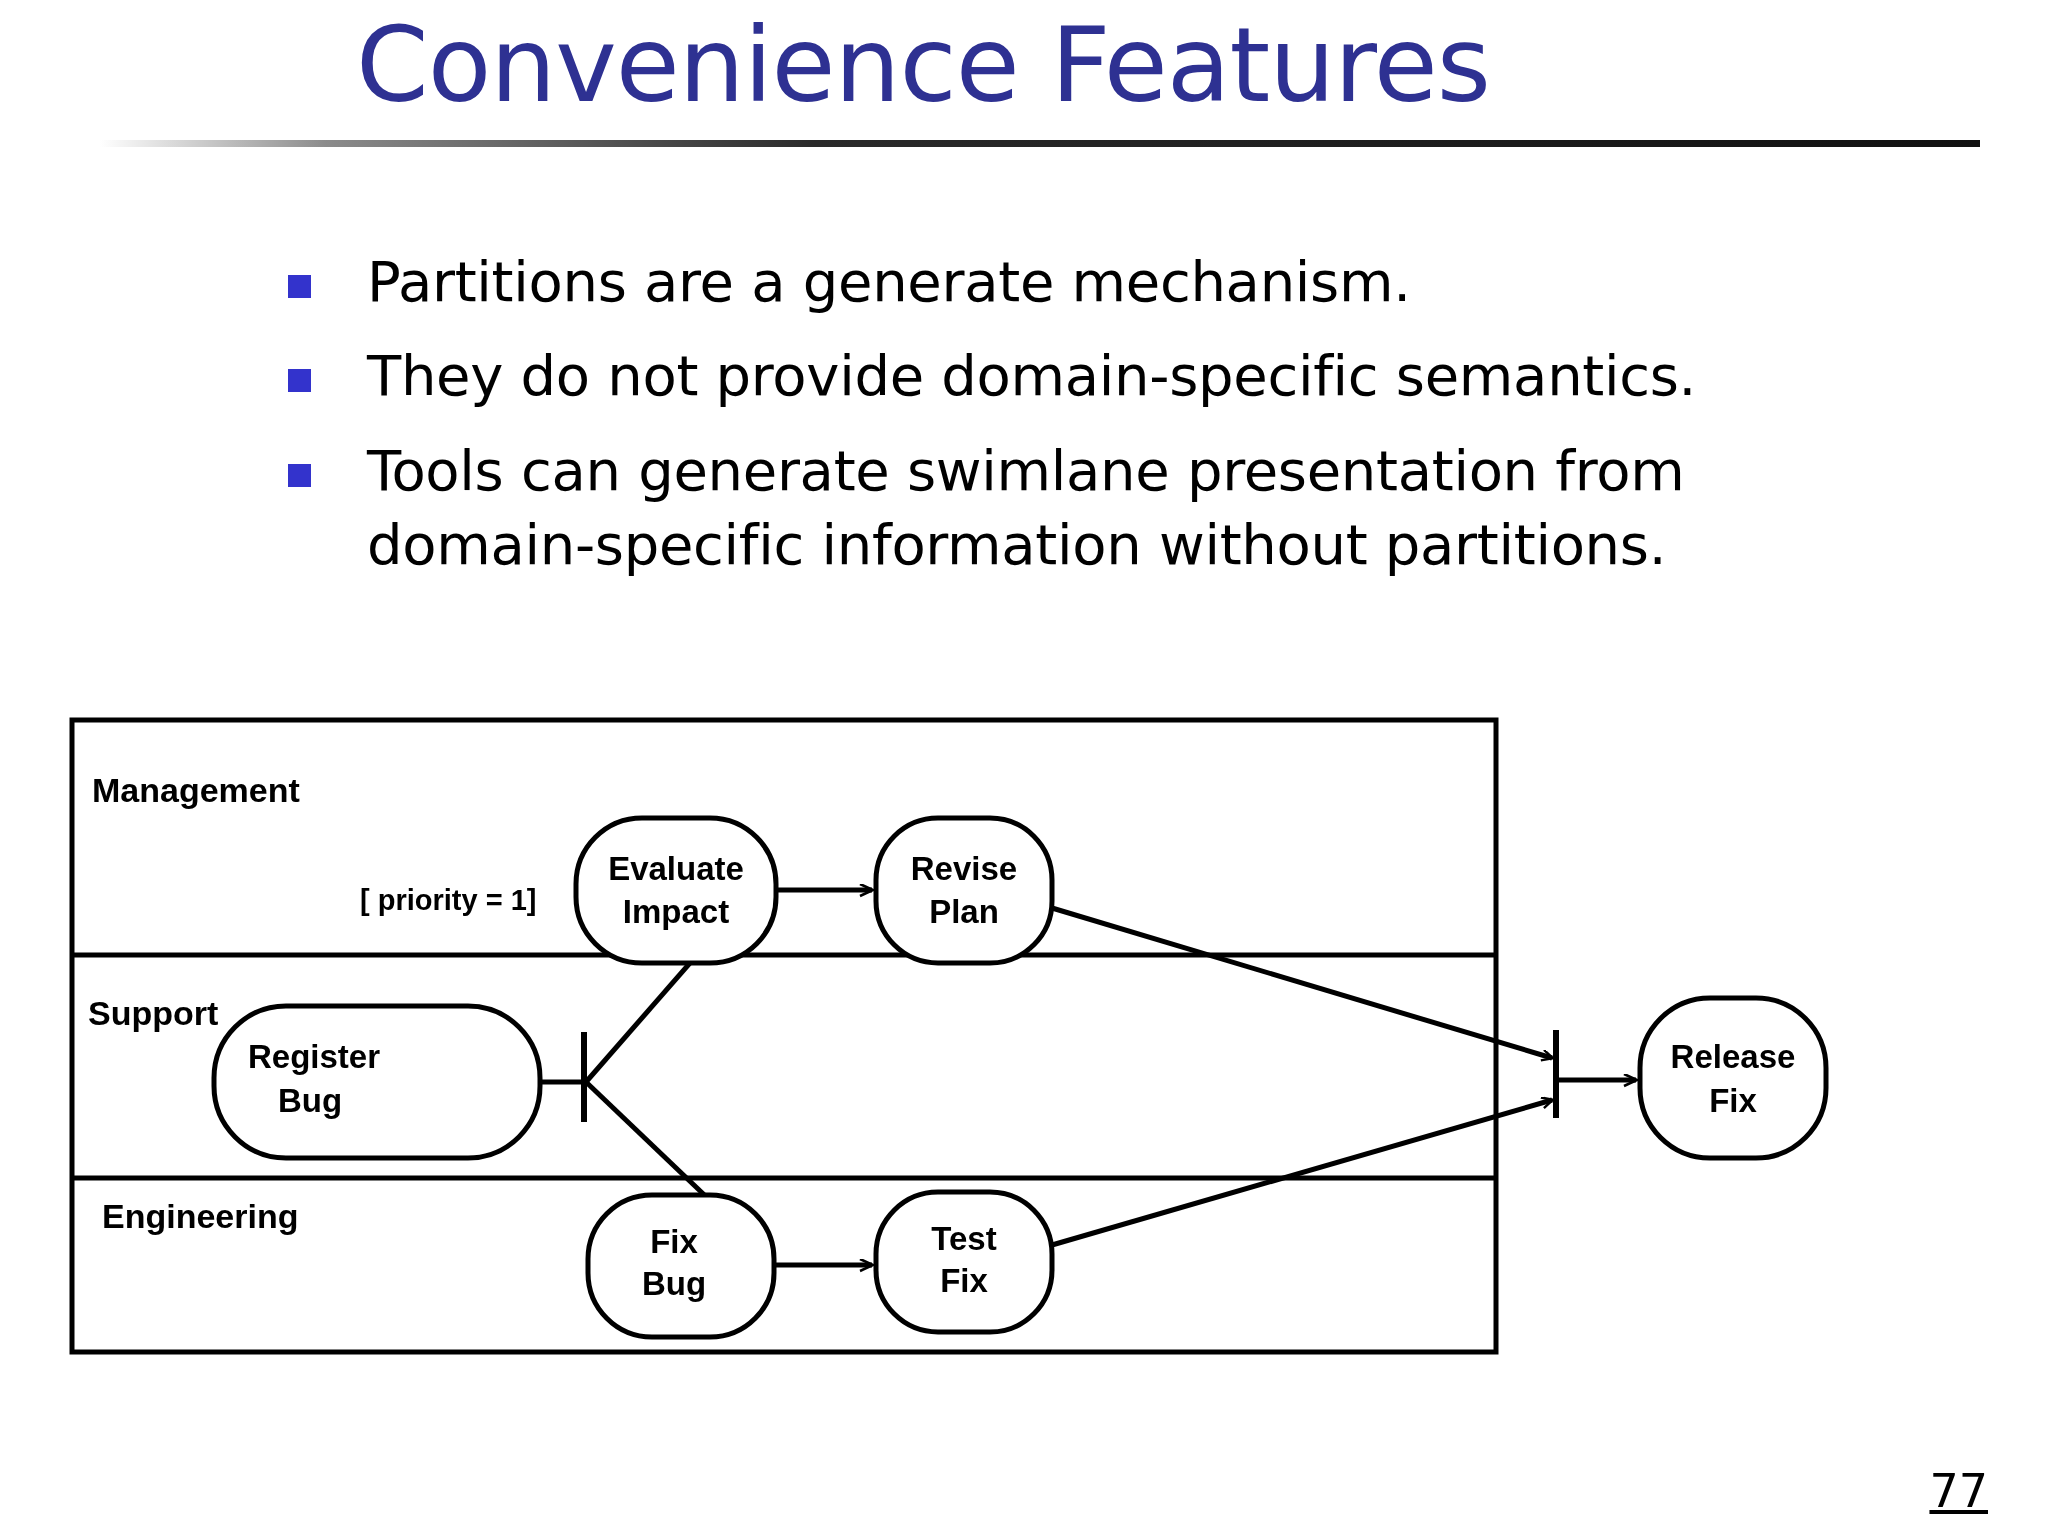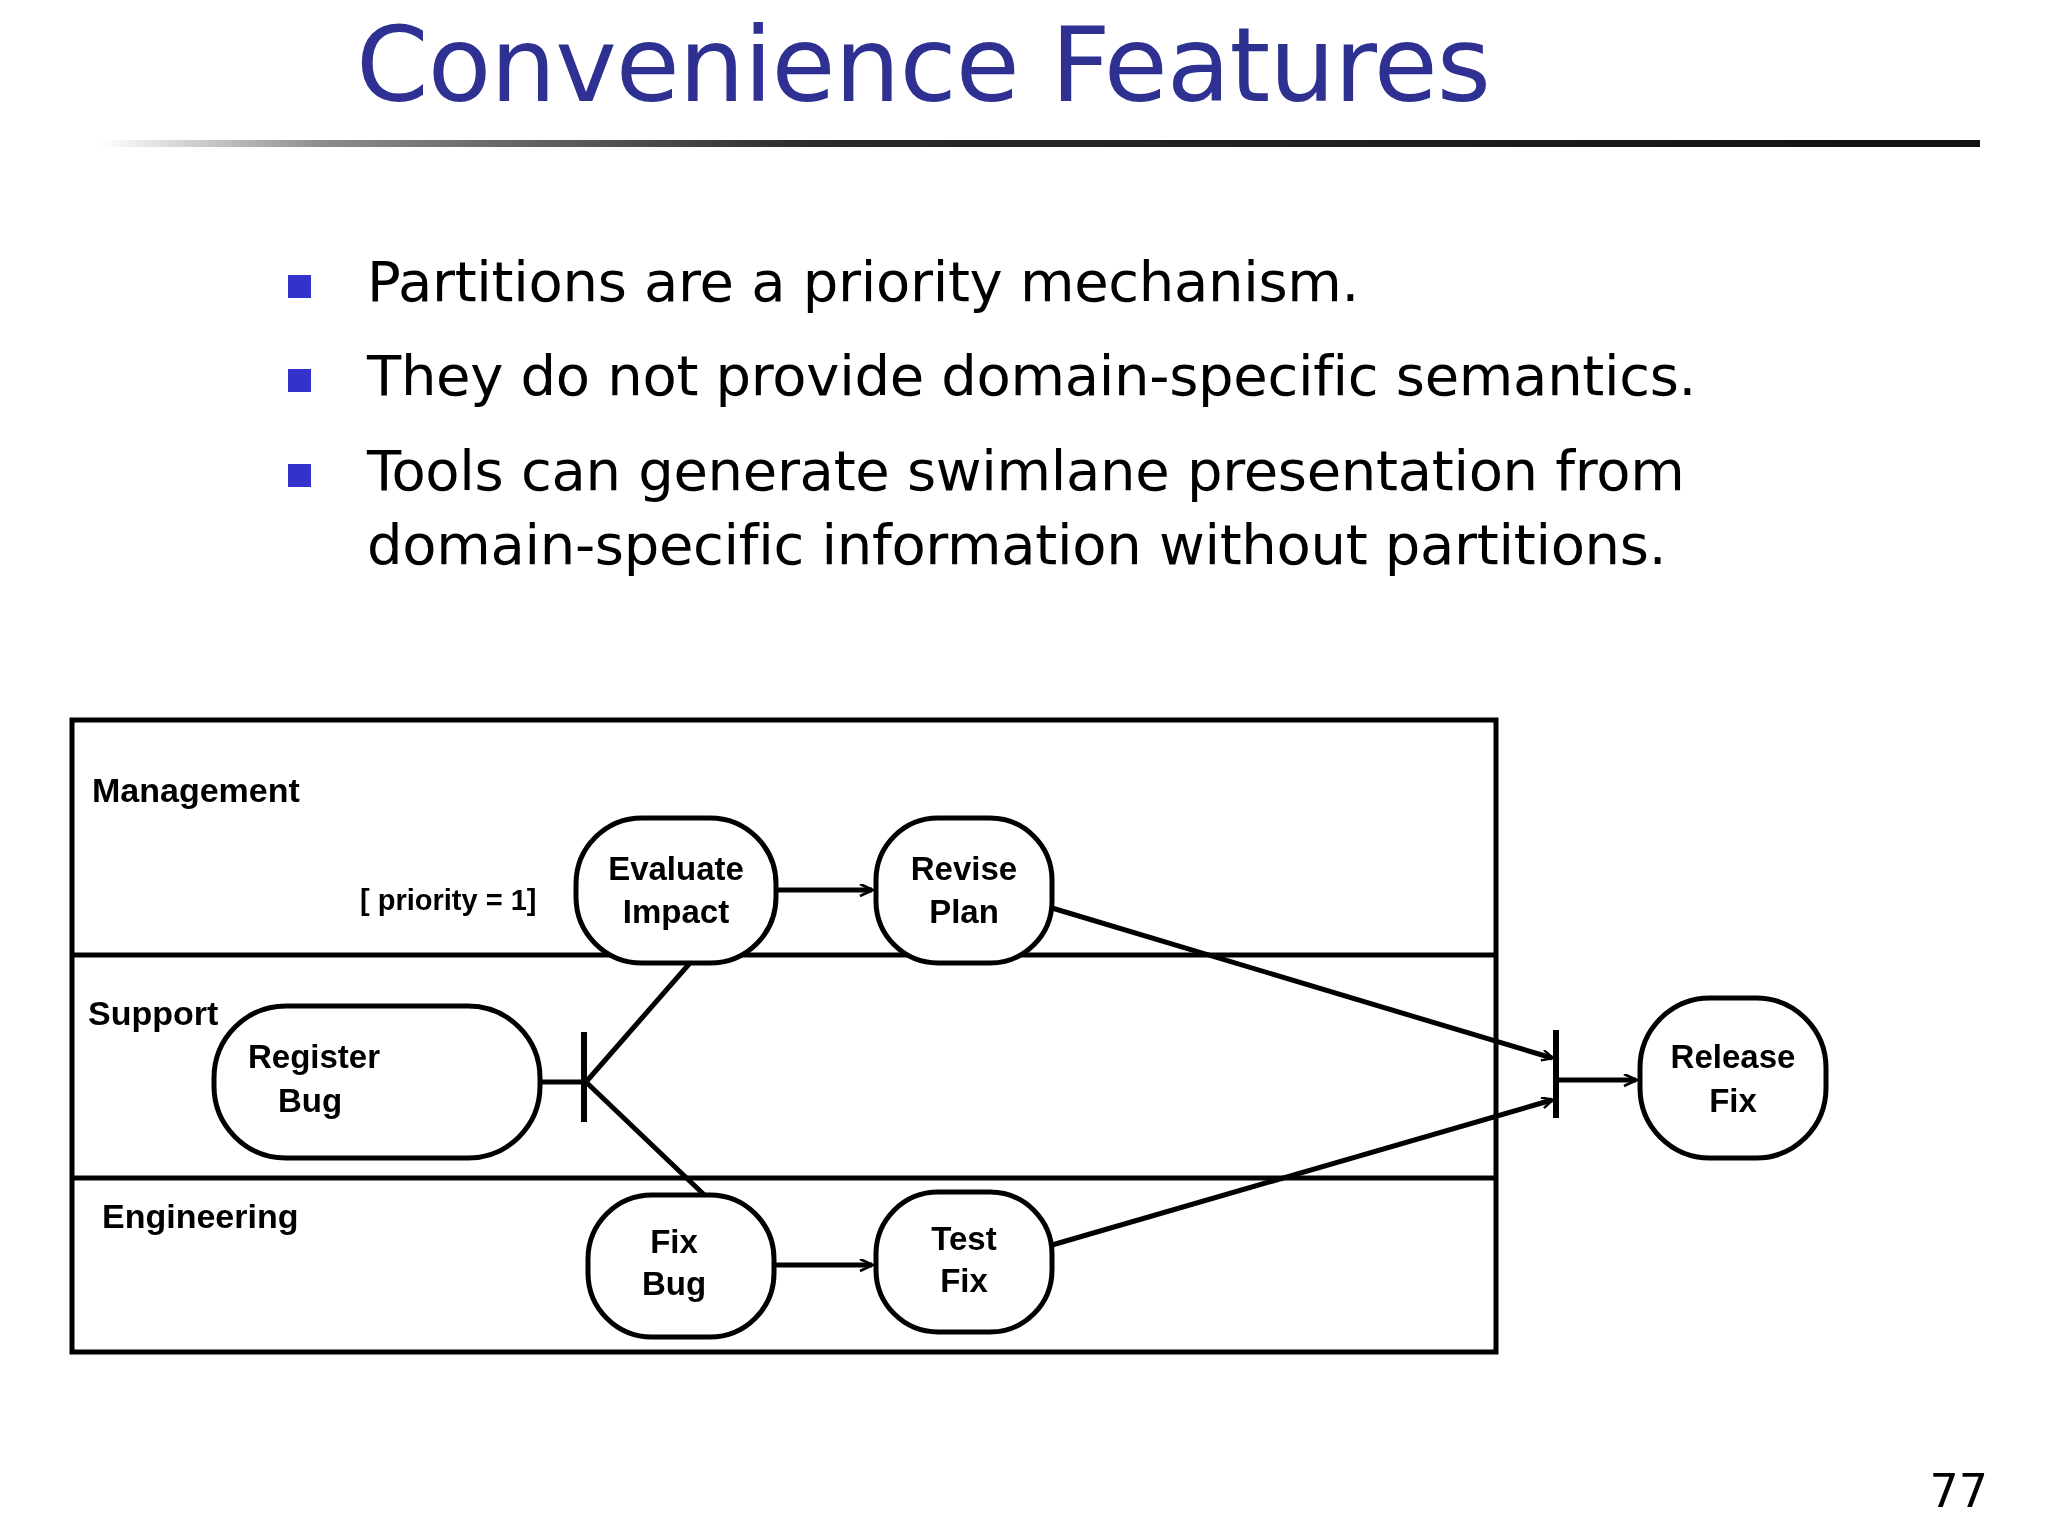--- a/index.html
+++ b/index.html
@@ -100,34 +100,35 @@
   }
 
   
   .page-number {
     position: absolute;
     right: 60px;
     bottom: 18px;
     font-family: "DejaVu Sans", sans-serif;
     font-size: 46px;
     color: #000000;
+    text-decoration: underline;
   }
 </style>
 </head>
 <body>
 
 <div class="slide-title">Convenience Features</div>
 
 <div class="title-rule"></div>
 
 <div class="bullets">
 
   <div class="bullet-row">
     <span class="bullet-marker"></span>
-    <span class="bullet-text">Partitions are a priority mechanism.</span>
+    <span class="bullet-text">Partitions are a generate mechanism.</span>
   </div>
 
 
   <div class="bullet-row">
     <span class="bullet-marker"></span>
     <span class="bullet-text">They do not provide domain-specific semantics.</span>
   </div>
 
   <div class="bullet-row">
     <span class="bullet-marker"></span>

